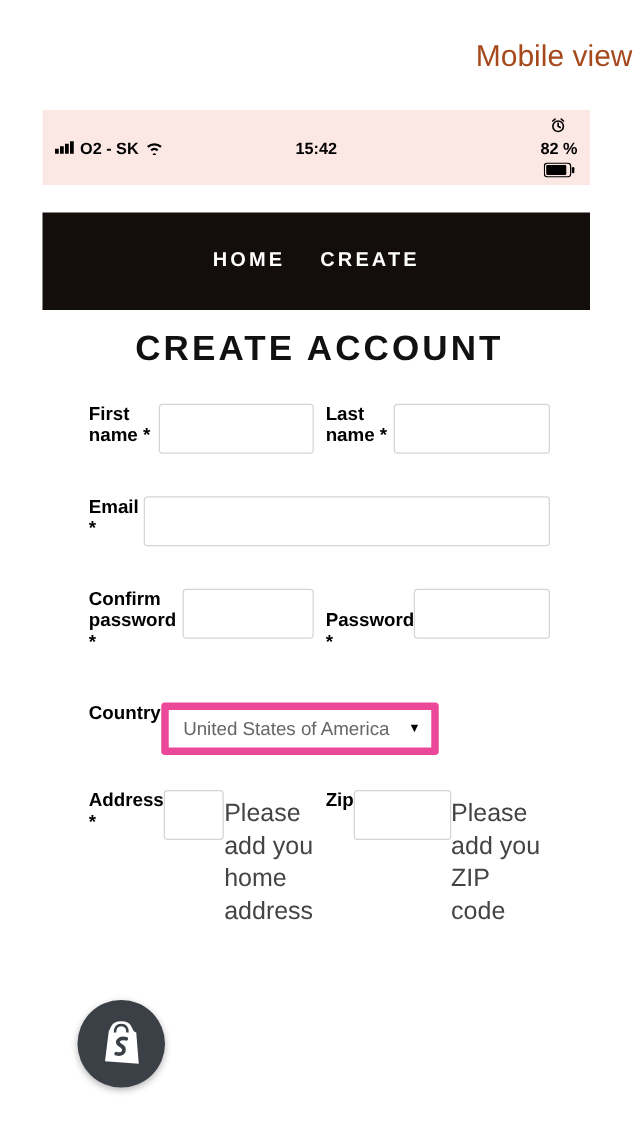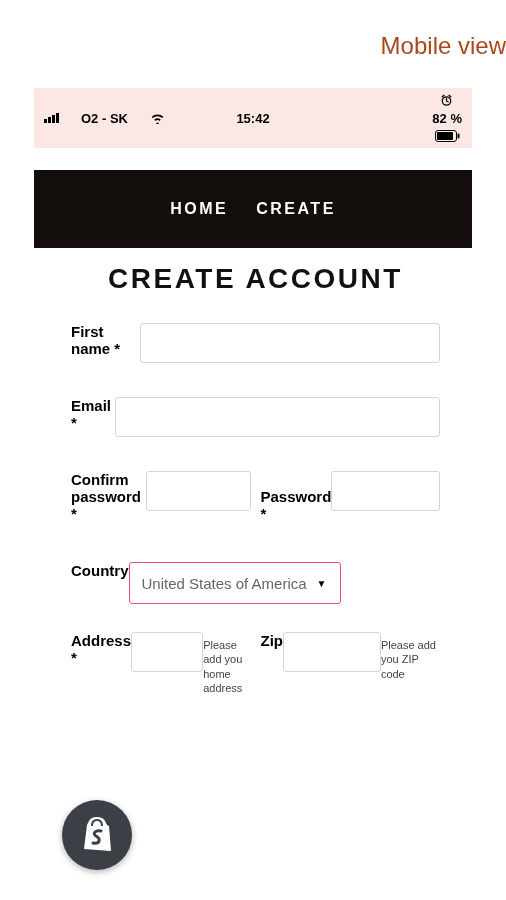--- a/index.html
+++ b/index.html
@@ -30,21 +30,21 @@
       align-items: center;
       justify-content: space-between;
       padding: 6px 10px;
       font-size: 13px;
       font-weight: 600;
       color: #000;
     }
     .status-left {
       display: flex;
       align-items: center;
-      gap: 22px;
+      gap: 5px;
     }
     .status-center {
       position: absolute;
       left: 50%;
       transform: translateX(-50%);
     }
     .status-right {
       display: flex;
       align-items: center;
       gap: 4px;
@@ -114,41 +114,41 @@
       padding: 0 10px;
       font-size: 14px;
       width: 100%;
       background: #fff;
     }
     .form-select-wrap {
       position: relative;
     }
     .form-select {
       height: 42px;
-      border: 1px solid #ec4899;
+      border: 6px solid #ec4899;
       border-radius: 3px;
       padding: 0 32px 0 12px;
       font-size: 15px;
       width: 100%;
       color: #666;
       appearance: none;
       -webkit-appearance: none;
       background: #fff;
     }
     .select-caret {
       position: absolute;
       right: 14px;
       top: 50%;
       transform: translateY(-50%);
       pointer-events: none;
       color: #000;
       font-size: 10px;
     }
     .helper-text {
-      font-size: 11px;
+      font-size: 20px;
       color: #444;
       margin-top: 6px;
       line-height: 1.3;
     }
     .floating-badge {
       position: absolute;
       left: 62px;
       bottom: 30px;
       width: 70px;
       height: 70px;
@@ -225,20 +225,24 @@
   </div>
 
   <div class="content">
     <div class="page-title">CREATE ACCOUNT</div>
 
     <div class="form-row">
       <div class="form-group">
         <label class="form-label">First name *</label>
         <input class="form-input" type="text" style="">
       </div>
+      <div class="form-group">
+        <label class="form-label">Last name *</label>
+        <input class="form-input" type="text" style="">
+      </div>
     </div>
 
     <div class="form-row one-col">
       <div class="form-group">
         <label class="form-label">Email *</label>
         <input class="form-input" type="email" style="">
       </div>
     </div>
 
     <div class="form-row password-row">

